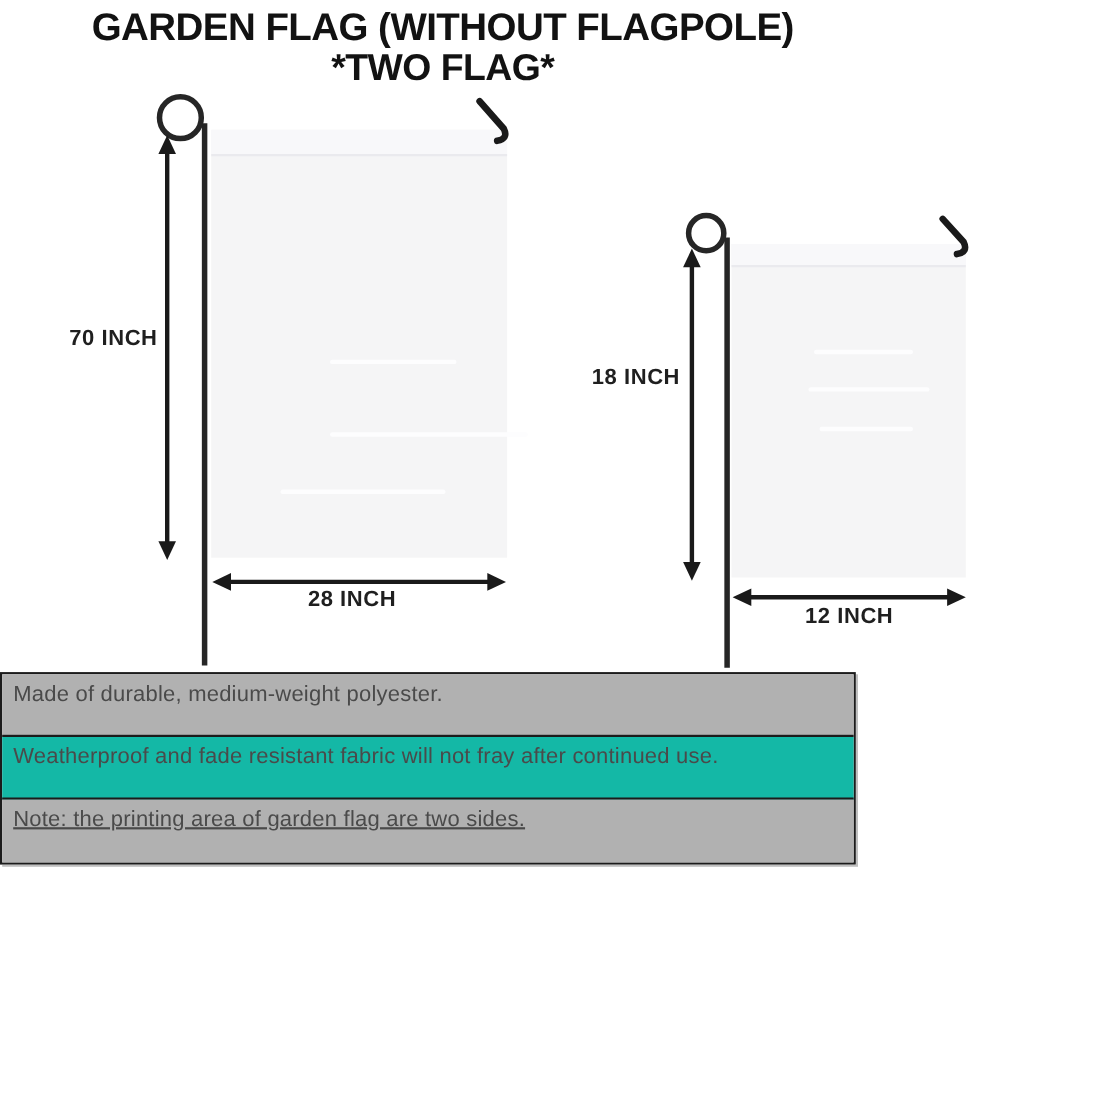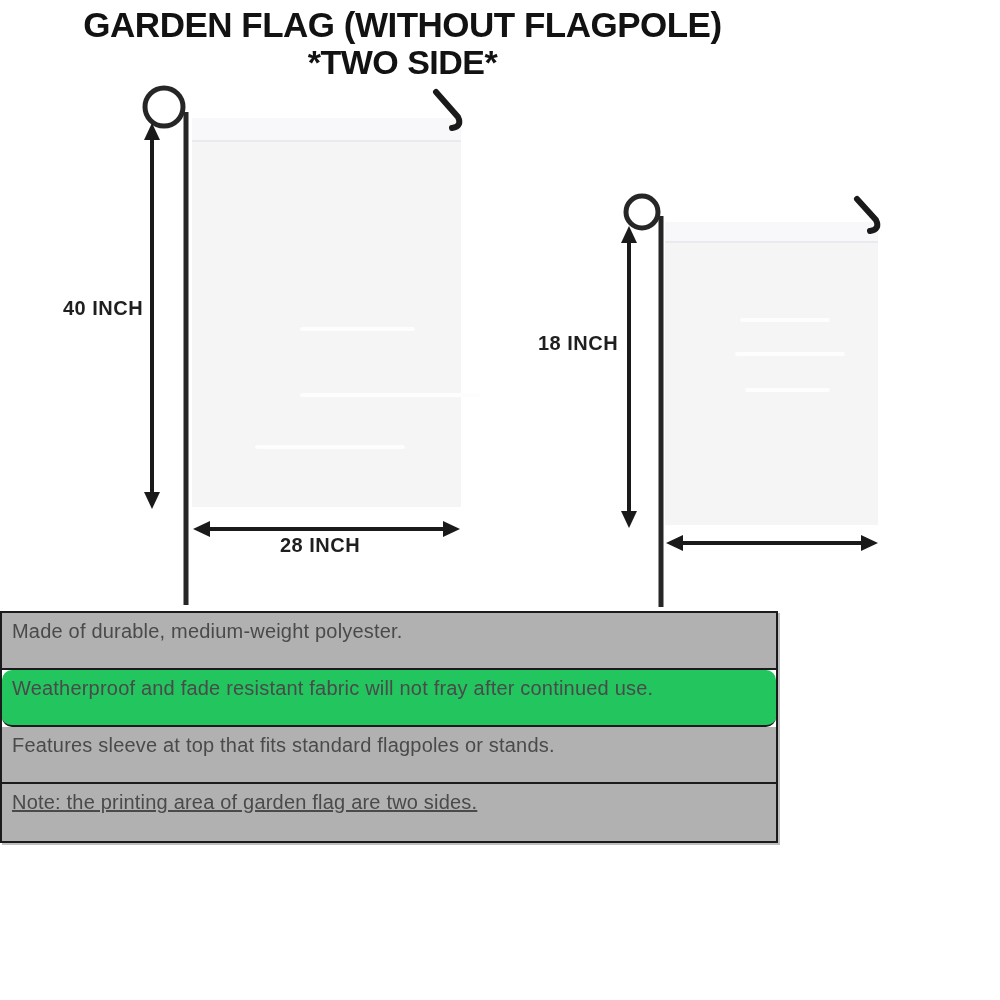--- a/index.html
+++ b/index.html
@@ -32,30 +32,30 @@
     box-shadow:2px 2px 0 rgba(0,0,0,0.25);
   }
   .feature-row{
     height:55px;box-sizing:content-box;
     padding:7px 22px 0 10px;height:48px;
     font-size:20px;color:#4a4a4a;letter-spacing:0.2px;
     border-bottom:2px solid #1b1b1b;
   }
   .feature-row:last-child{border-bottom:none;height:50px;text-decoration:underline;}
   .feature-row.gray{background:#b1b1b1;}
-  .feature-row.white{background:#22c55e;border-radius:10px;}
+  .feature-row.white{background:#14b8a6;}
 </style>
 </head>
 <body>
 
 <div class="canvas">
 
   <div class="title-block">
     <div class="title-line1">GARDEN FLAG (WITHOUT FLAGPOLE)</div>
-    <div class="title-line2">*TWO SIDE*</div>
+    <div class="title-line2">*TWO FLAG*</div>
   </div>
 
   <svg class="diagram-svg" viewBox="0 0 1000 1000">
 
     <g>
 
       <rect x="192" y="118" width="269" height="389" fill="#f5f5f6"></rect>
 
       <rect x="192" y="118" width="269" height="23" fill="#f8f8fa"></rect>
       <line x1="192" y1="141" x2="461" y2="141" stroke="#eaeaee" stroke-width="2"></line>
@@ -107,24 +107,24 @@
       </g>
 
       <g>
         <line x1="680" y1="543" x2="864" y2="543" stroke-width="4" stroke="#1a1a1a"></line>
         <path d="M666,543 L683,535 L683,551 Z" fill="#1a1a1a"></path>
         <path d="M878,543 L861,535 L861,551 Z" fill="#1a1a1a"></path>
       </g>
     </g>
   </svg>
 
-  <div class="dim-label dim-40">40 INCH</div>
+  <div class="dim-label dim-40">70 INCH</div>
   <div class="dim-label dim-28">28 INCH</div>
   <div class="dim-label dim-18">18 INCH</div>
+  <div class="dim-label dim-12">12 INCH</div>
 
   <div class="feature-table">
     <div class="feature-row gray">Made of durable, medium-weight polyester.</div>
     <div class="feature-row white">Weatherproof and fade resistant fabric will not fray after continued use.</div>
-    <div class="feature-row gray">Features sleeve at top that fits standard flagpoles or stands.</div>
     <div class="feature-row gray">Note: the printing area of garden flag are two sides.</div>
   </div>
 
 </div>
 
 </body></html>

